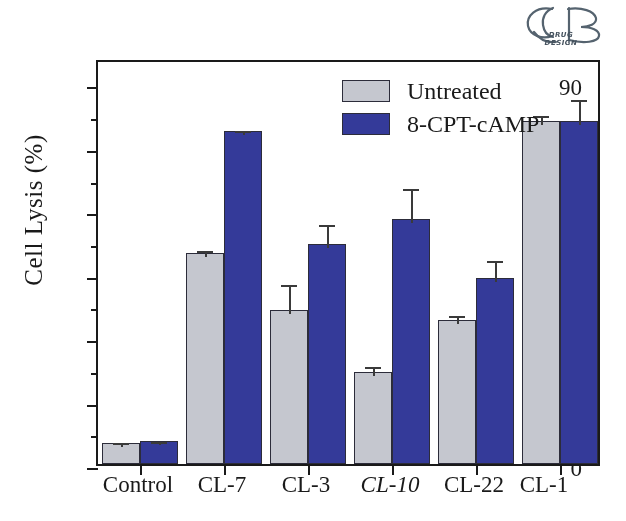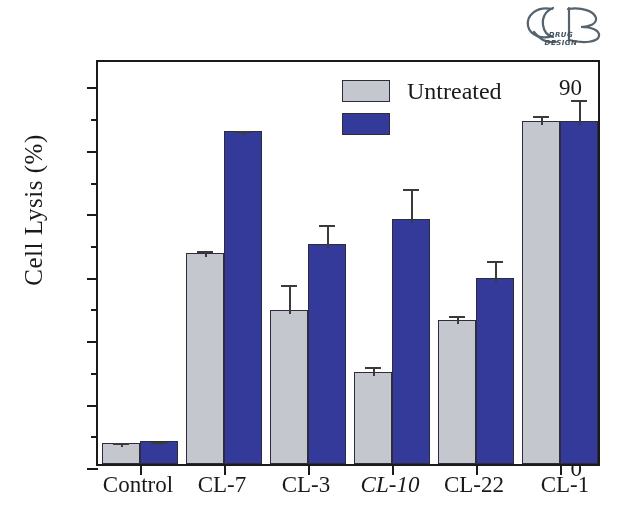--- a/index.html
+++ b/index.html
@@ -242,25 +242,26 @@
         <div class="errcap" style="left: 473px; top: 38.0625px; width: 16px;"></div>
       </div>
 
     <div id="legend">
       <div class="legend-row">
         <span class="legend-swatch untreated"></span>
         <span class="legend-label">Untreated</span>
       </div>
       <div class="legend-row">
         <span class="legend-swatch treated"></span>
+        <span class="legend-label">8-CPT-cAMP</span>
       </div>
     </div>
   </div>
 
   <div id="x-labels">
       <div class="x-tick-label" style="left: 138px;">Control</div>
       <div class="x-tick-label" style="left: 222px;">CL-7</div>
       <div class="x-tick-label" style="left: 306px;">CL-3</div>
       <div class="x-tick-label" style="left: 390px; font-style: italic;">CL-10</div>
       <div class="x-tick-label" style="left: 474px;">CL-22</div>
-      <div class="x-tick-label" style="left: 565px;">CL-1</div>
+      <div class="x-tick-label" style="left: 544px;">CL-1</div>
     </div>
 </div>
 
 </body></html>

